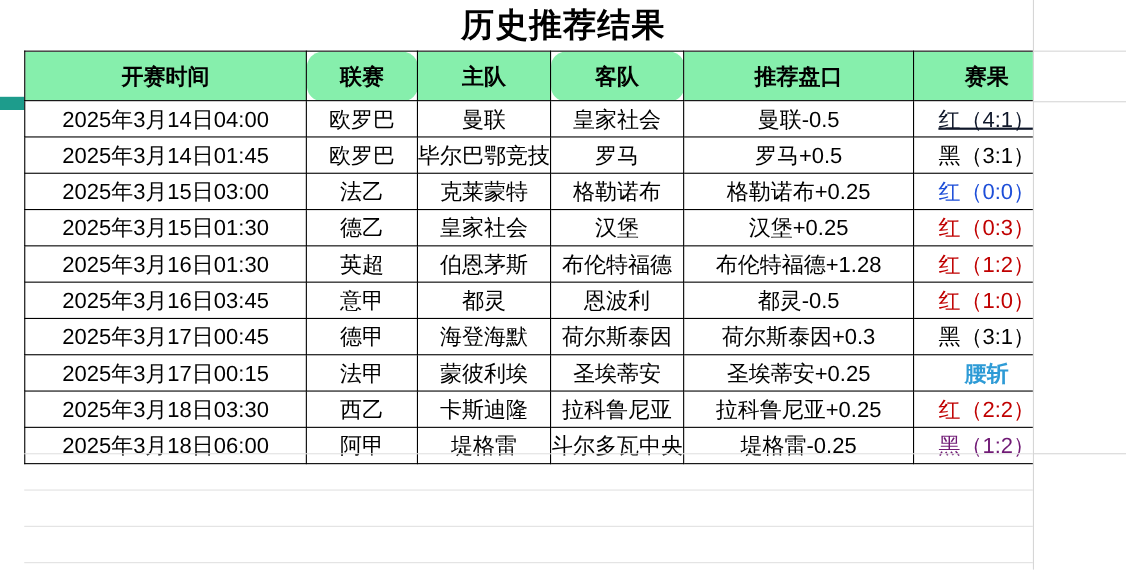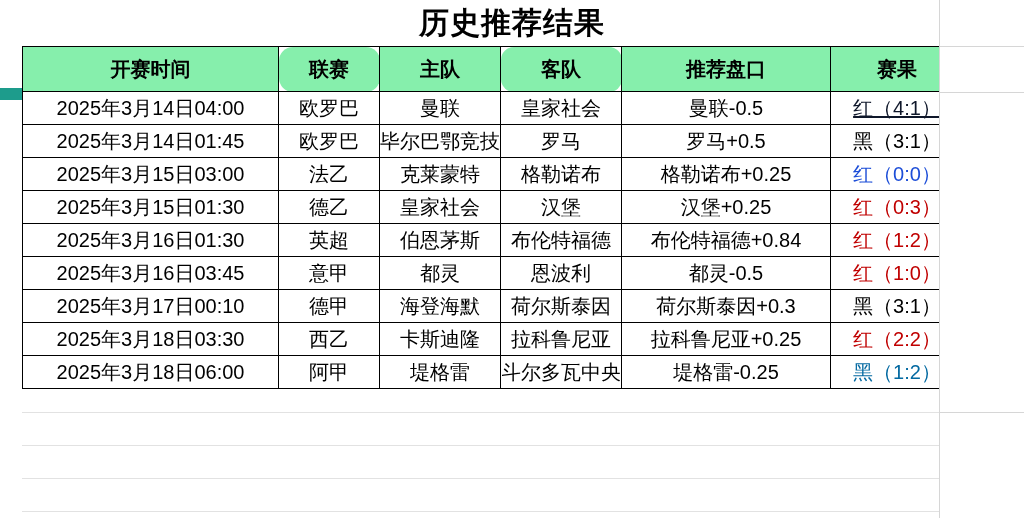--- a/index.html
+++ b/index.html
@@ -179,54 +179,62 @@
         <td class="c-home">皇家社会</td>
         <td class="c-away">汉堡</td>
         <td class="c-line">汉堡+0.25</td>
         <td class="c-result res-red" style="color: rgb(192, 0, 0);">红（0:3）</td>
       </tr>
       <tr>
         <td class="c-time">2025年3月16日01:30</td>
         <td class="c-league">英超</td>
         <td class="c-home">伯恩茅斯</td>
         <td class="c-away">布伦特福德</td>
-        <td class="c-line">布伦特福德+0.84</td>
+        <td class="c-line">布伦特福德+1.28</td>
         <td class="c-result res-red" style="color: rgb(192, 0, 0);">红（1:2）</td>
       </tr>
       <tr>
         <td class="c-time">2025年3月16日03:45</td>
         <td class="c-league">意甲</td>
         <td class="c-home">都灵</td>
         <td class="c-away">恩波利</td>
         <td class="c-line">都灵-0.5</td>
         <td class="c-result res-red" style="color: rgb(192, 0, 0); margin-left: 35px;">红（1:0）</td>
       </tr>
       <tr>
-        <td class="c-time">2025年3月17日00:10</td>
+        <td class="c-time">2025年3月17日00:45</td>
         <td class="c-league">德甲</td>
         <td class="c-home">海登海默</td>
         <td class="c-away">荷尔斯泰因</td>
         <td class="c-line">荷尔斯泰因+0.3</td>
         <td class="c-result res-black" style="color: rgb(0, 0, 0);">黑（3:1）</td>
+      </tr>
+      <tr>
+        <td class="c-time">2025年3月17日00:15</td>
+        <td class="c-league">法甲</td>
+        <td class="c-home">蒙彼利埃</td>
+        <td class="c-away">圣埃蒂安</td>
+        <td class="c-line">圣埃蒂安+0.25</td>
+        <td class="c-result res-cut" style="color: rgb(46, 155, 214);">腰斩</td>
       </tr>
       <tr>
         <td class="c-time">2025年3月18日03:30</td>
         <td class="c-league">西乙</td>
         <td class="c-home">卡斯迪隆</td>
         <td class="c-away">拉科鲁尼亚</td>
         <td class="c-line">拉科鲁尼亚+0.25</td>
         <td class="c-result res-red" style="color: rgb(192, 0, 0); margin-top: 32px;">红（2:2）</td>
       </tr>
       <tr>
         <td class="c-time">2025年3月18日06:00</td>
         <td class="c-league">阿甲</td>
         <td class="c-home">堤格雷</td>
         <td class="c-away">斗尔多瓦中央</td>
         <td class="c-line">堤格雷-0.25</td>
-        <td class="c-result res-black" style="color: #0369a1;">黑（1:2）</td>
+        <td class="c-result res-black" style="color: #701a75;">黑（1:2）</td>
       </tr>
     </tbody>
   </table>
 
   <div class="bottom-lines">
     <div class="bl" style="top:0px"></div>
     <div class="bl" style="top:33px"></div>
     <div class="bl" style="top:66px"></div>
     <div class="bl" style="top:99px"></div>
   </div>

